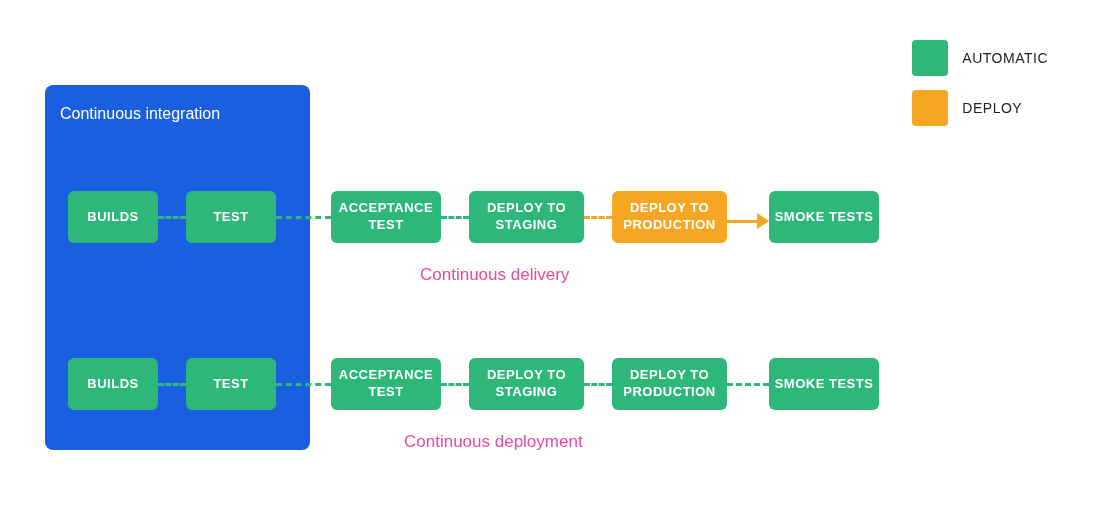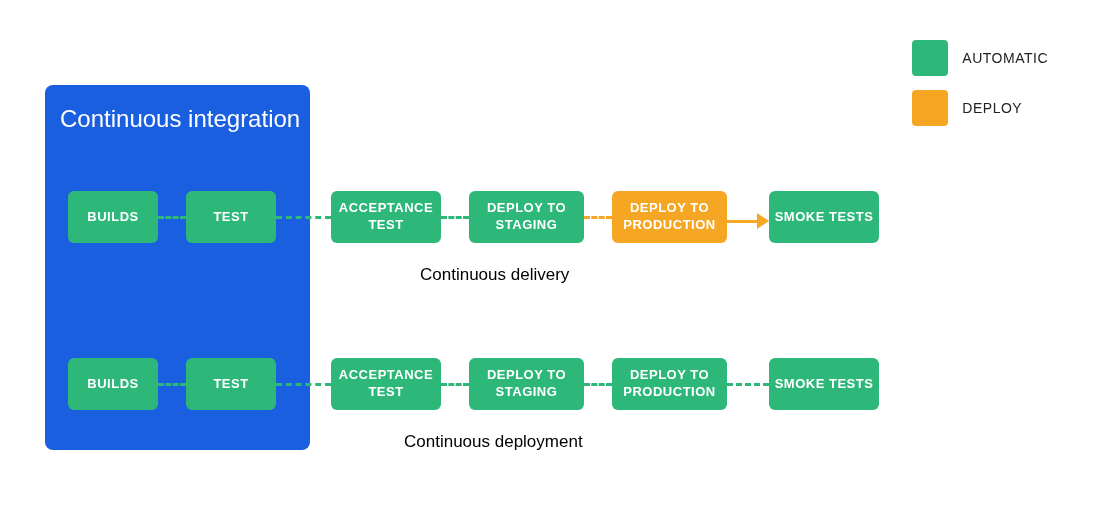--- a/index.html
+++ b/index.html
@@ -28,21 +28,21 @@
       height: 365px;
       background: #1a5fe0;
       border-radius: 8px;
     }
 
     .ci-label {
       position: absolute;
       left: 60px;
       top: 105px;
       color: #ffffff;
-      font-size: 24px;
+      font-size: 16px;
       font-weight: 400;
     }
 
     
     .legend {
       position: absolute;
       right: 55px;
       top: 40px;
     }
 
@@ -86,21 +86,21 @@
     }
 
     .node-orange {
       background: #f5a623;
     }
 
     
     .section-label {
       position: absolute;
       font-size: 17px;
-      color: #000000;
+      color: #ec4899;
       font-weight: 400;
     }
   </style>
 </head>
 <body>
 
 <div class="diagram-container">
 
   <div class="ci-box"></div>
   <div class="ci-label">Continuous integration</div>

